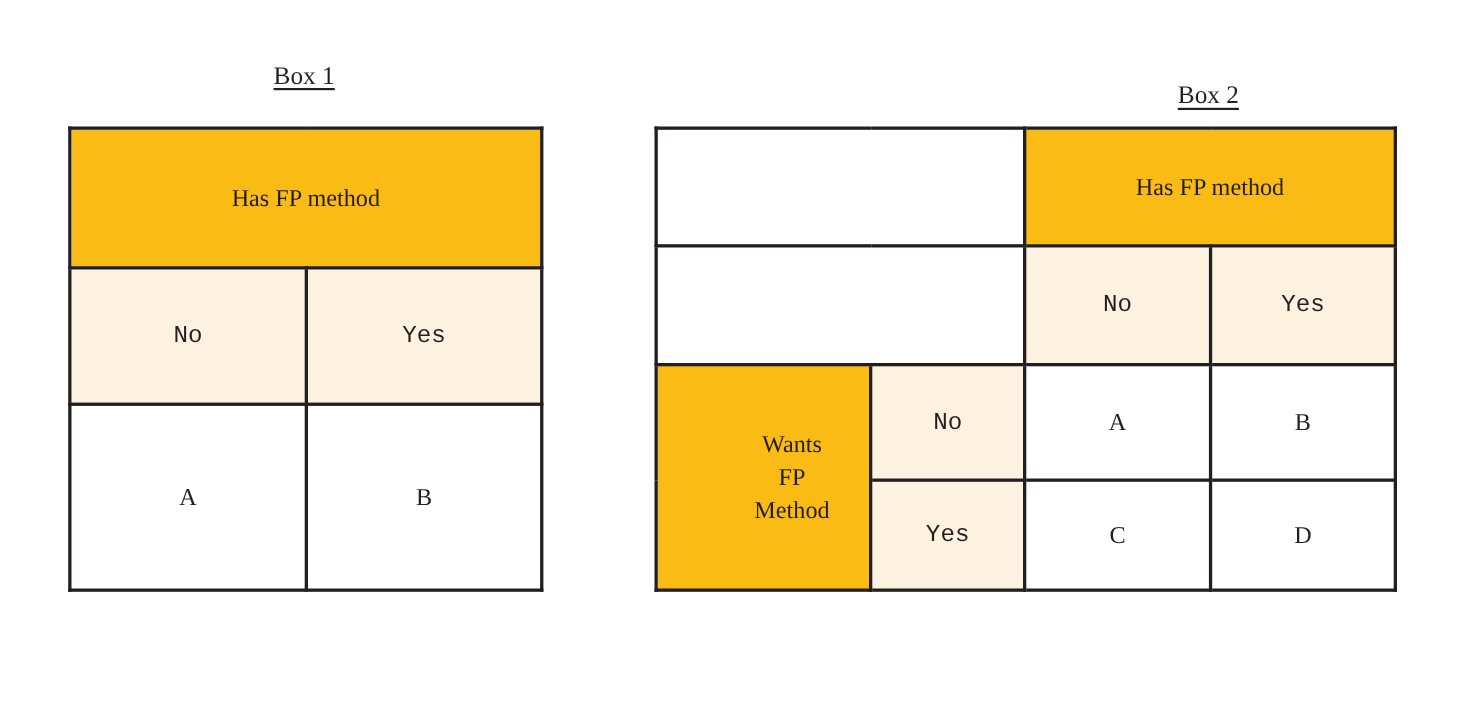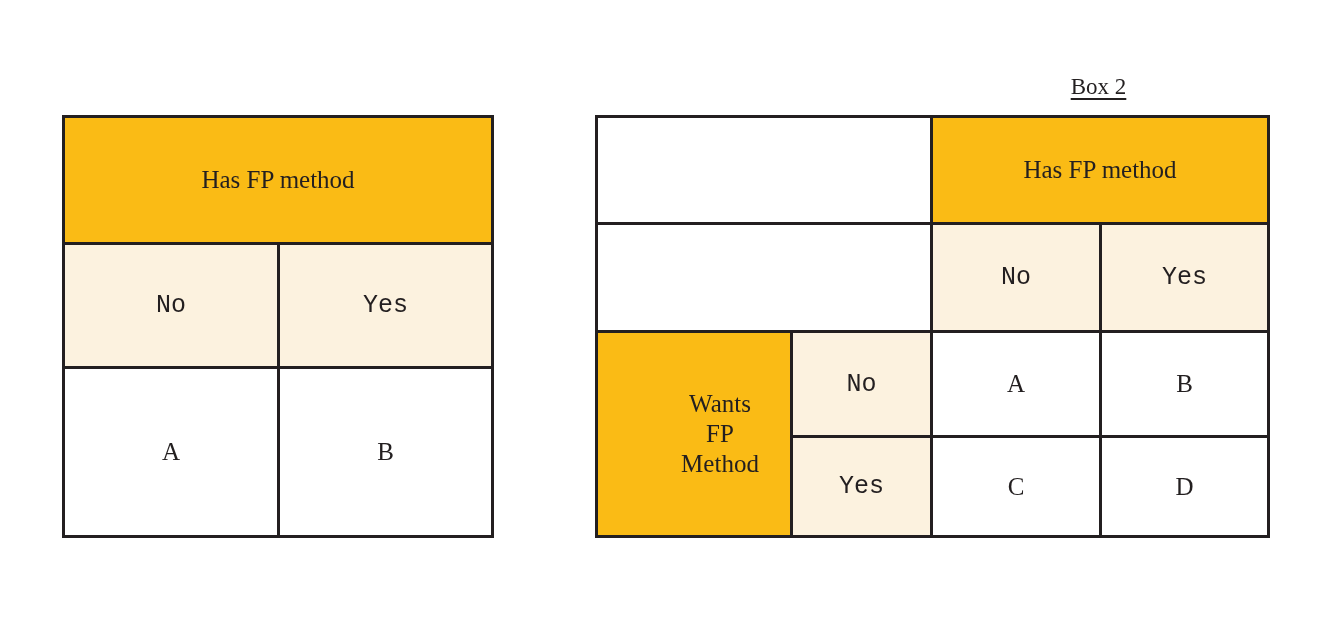--- a/index.html
+++ b/index.html
@@ -27,21 +27,21 @@
     color: var(--text);
   }
   .fig-title span {
     text-decoration: underline;
     text-underline-offset: 4px;
   }
   table.matrix {
     position: absolute;
     border-collapse: collapse;
     table-layout: fixed;
-    font-size: 25px;
+    font-size: 22px;
   }
   table.matrix td {
     border: 3px solid var(--border);
     text-align: center;
     vertical-align: middle;
     overflow: hidden;
   }
   td.orange { background: var(--orange); }
   td.cream  { background: var(--cream); font-family: Liberation Mono, monospace; }
   td.white  { background: var(--background); }
@@ -51,20 +51,23 @@
     padding-left: 52px;
     line-height: 30px;
   }
   .line { display: block; }
 </style>
 </head>
 <body>
 
 <div class="canvas">
 
+  <div class="fig-title" style="left:62px; top:56px; width:429px;">
+    <span>Box 1</span>
+  </div>
 
   <table class="matrix" style="left:62px; top:115px; width:429px; height:423px;">
     <colgroup>
         <col style="width:215px">
         <col style="width:214px">
       </colgroup>
     <tbody>
         <tr style="height:127px;">
       <td colspan="2" class="orange">Has FP method</td>
     </tr>

